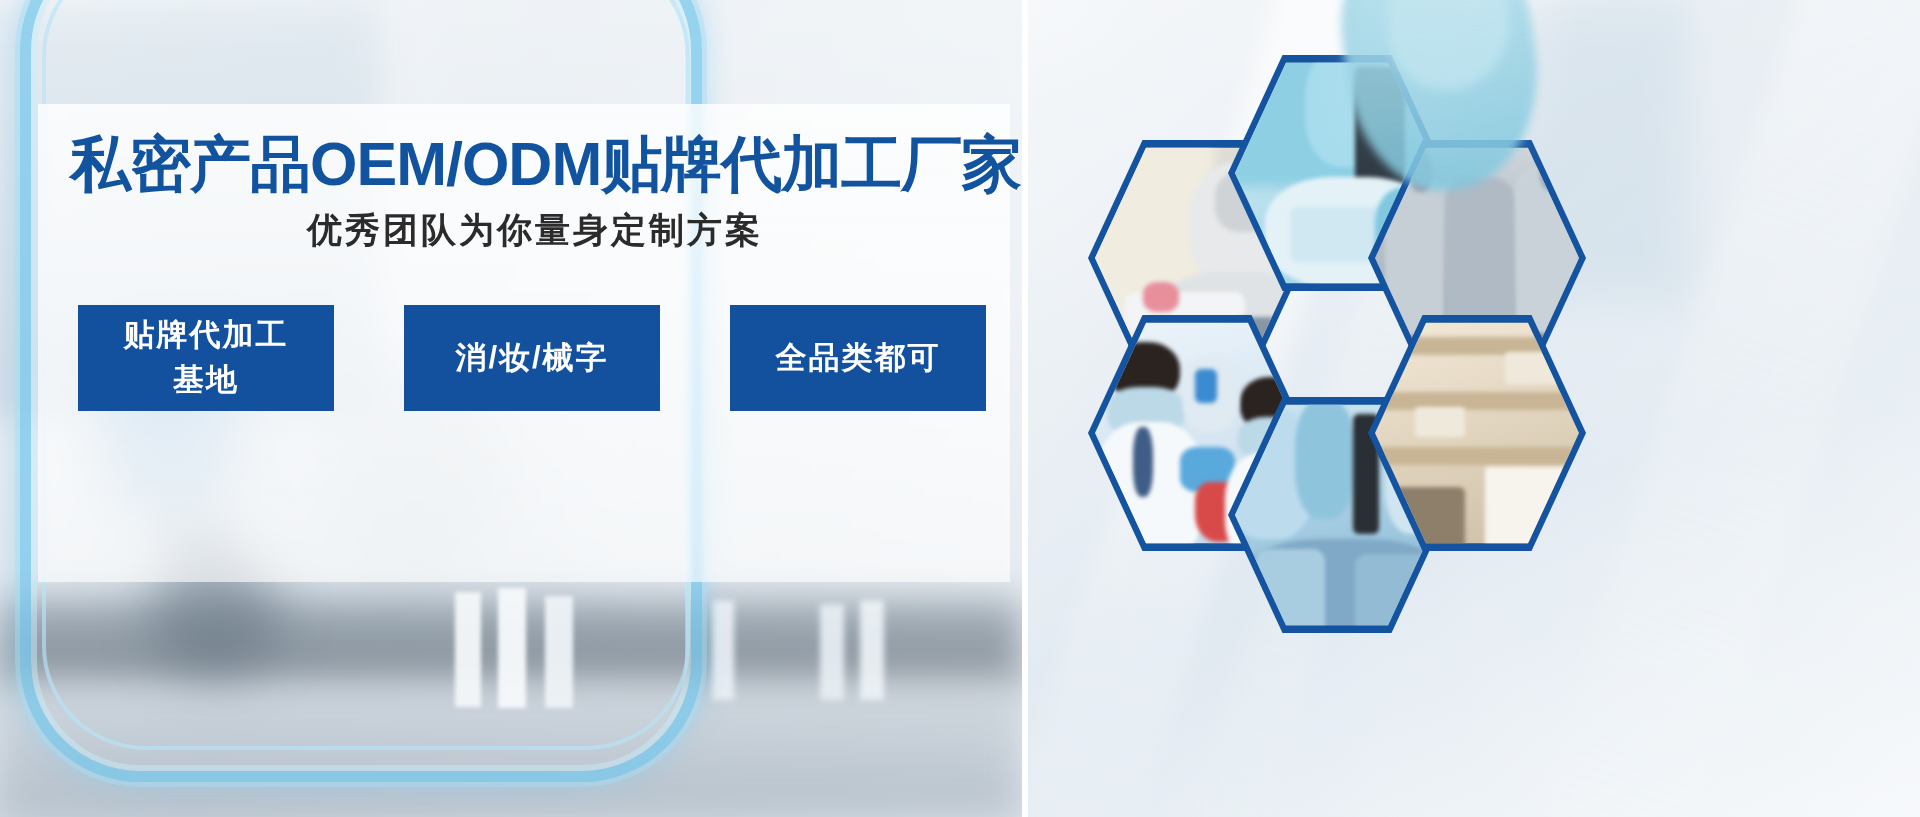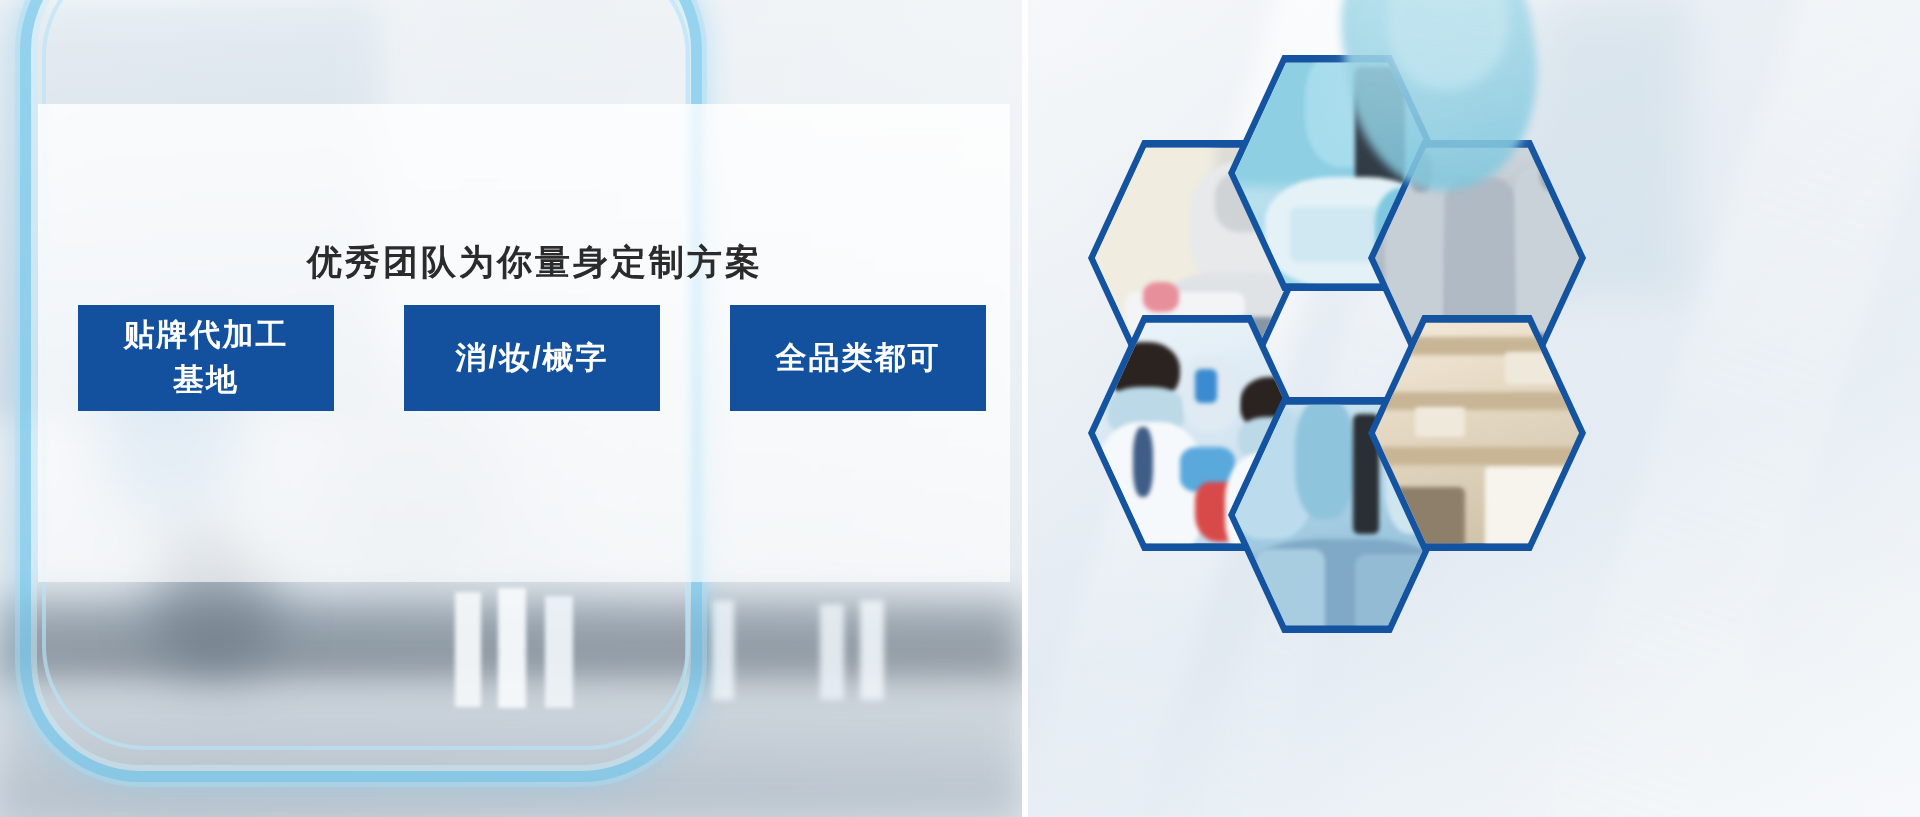--- a/index.html
+++ b/index.html
@@ -45,21 +45,21 @@
     backdrop-filter:blur(2px);
   }
 
   #headline{
     position:absolute;left:70px;top:134px;width:930px;
     font-size:61px;font-weight:bold;letter-spacing:-1px;
     color:#12539f;white-space:nowrap;line-height:1;
     text-shadow:0 1px 0 rgba(255,255,255,.6);
   }
   #subhead{
-    position:absolute;left:70px;top:244px;width:930px;
+    position:absolute;left:70px;top:212px;width:930px;
     text-align:center;font-size:35px;font-weight:bold;
     color:#2b2b2b;letter-spacing:3px;line-height:1;
   }
 
   
   #btn-grid{position:absolute;left:78px;top:305px;width:910px;}
   .btn-row{display:flex;gap:70px;margin-bottom:24px;}
   .cell{width:256px;display:flex;justify-content:center;}
   .tag{
     background:#13519f;color:#fff;font-weight:bold;
@@ -124,20 +124,21 @@
     <div class="bg-rect" style="left:820px;top:604px;width:24px;height:96px;background:#e9f0f5;filter:blur(3px);opacity:.9;"></div>
     <div class="bg-rect" style="left:860px;top:600px;width:24px;height:100px;background:#eef4f8;filter:blur(3px);opacity:.9;"></div>
     <div class="bg-blob" style="left:150px;top:555px;width:130px;height:120px;background:#5d6d7b;opacity:.5;"></div>
     <div class="bg-blob" style="left:170px;top:520px;width:60px;height:55px;background:#7e93a6;opacity:.55;"></div>
 
     <div id="tube-frame"></div>
     <div id="tube-frame2"></div>
 
     <div id="content-card"></div>
 
+    <div id="headline">私密产品OEM/ODM贴牌代加工厂家</div>
     <div id="subhead">优秀团队为你量身定制方案</div>
 
     <div id="btn-grid">
 
 
       <div class="btn-row row2">
         <div class="cell">
           <div class="tag two-line">
             <span class="ln">贴牌代加工</span>
             <span class="ln">基地</span>

